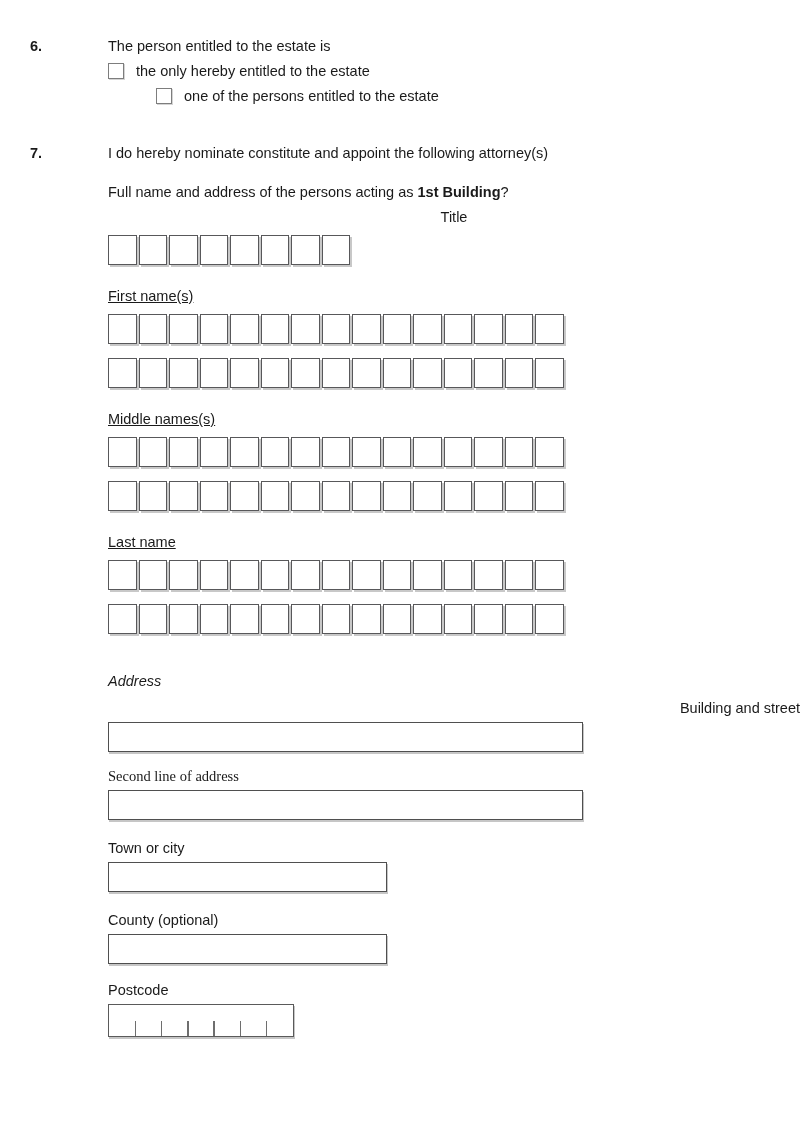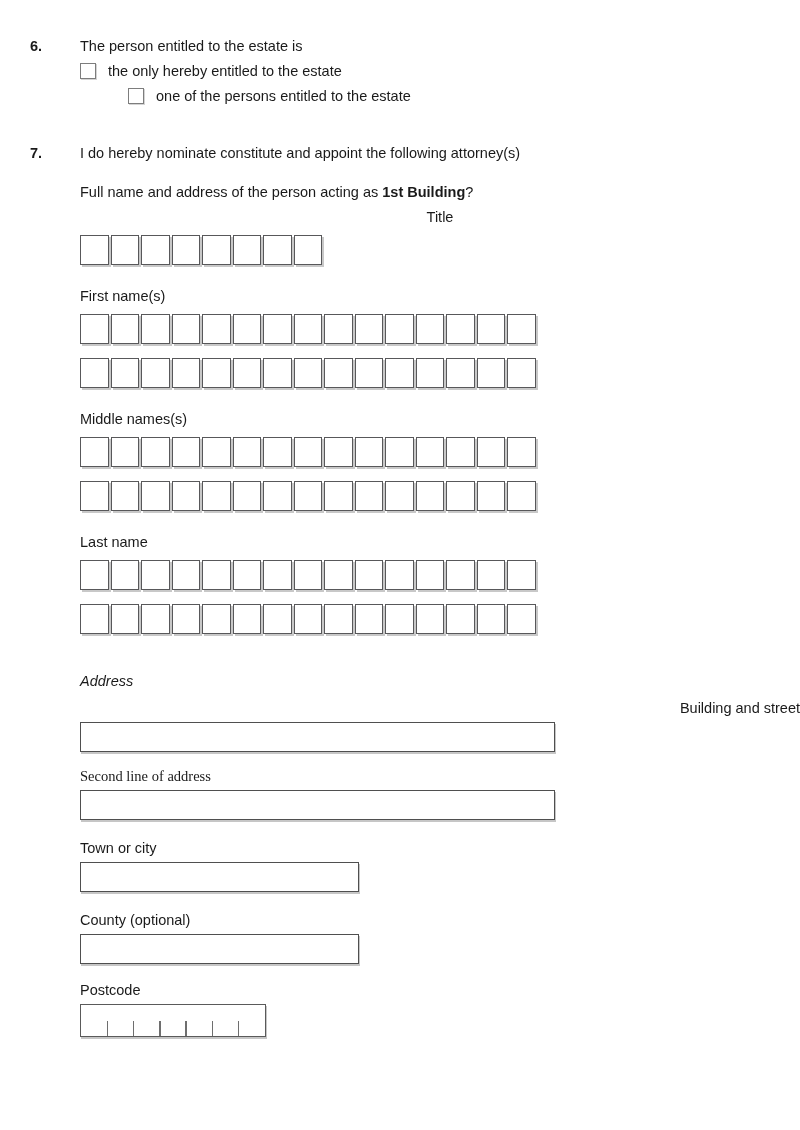--- a/index.html
+++ b/index.html
@@ -23,21 +23,21 @@
   .b { font-weight: 700; }
 
   .section { display: flex; }
   .section-num {
     width: 80px;
     padding-left: 30px;
     box-sizing: border-box;
     font-weight: 700;
     flex-shrink: 0;
   }
-  .section-content { flex: 1; }
+  .section-content { flex: 1; margin-left: 28px; }
 
   .sec6 { margin-bottom: 39px; }
 
   .opt-row {
     display: flex;
     align-items: flex-start;
     margin-top: 7px;
   }
   input[type="checkbox"] {
     appearance: none;
@@ -48,21 +48,21 @@
     background: #ffffff;
     margin: 1px 12px 0 0;
     box-shadow: 1px 1px 0 #d4d4d4;
     flex-shrink: 0;
   }
   .or-sep { font-weight: 700; margin-top: 8px; }
   .opt-row.second { margin-top: 7px; padding-left: 48px; }
 
   .prompt { margin-top: 21px; }
   .field-label { margin-top: 7px; text-align: center; }
-  .group-label { margin-top: 20px; }
+  .group-label { margin-top: 20px; text-decoration: underline; }
 
   .char-row {
     display: flex;
     margin-top: 9px;
     height: 32px;
   }
   .char-row.row2 { margin-top: 12px; }
   .cell {
     box-sizing: border-box;
     width: 28.5px;
@@ -136,21 +136,21 @@
         <span>one of the persons entitled to the estate</span>
       </div>
     </div>
   </div>
 
   <div class="section">
     <div class="section-num">7.</div>
     <div class="section-content">
       <p>I do hereby nominate constitute and appoint the following attorney(s)</p>
 
-      <p class="prompt"><span>Full name and address of the person acting as </span><span class="b">1st Building</span><span>?</span></p>
+      <p class="prompt"><span>Full name and address of the persons acting as </span><span class="b">1st Building</span><span>?</span></p>
 
       <p class="field-label">Title</p>
       <div class="char-row">
           <span class="cell"></span>
           <span class="cell"></span>
           <span class="cell"></span>
           <span class="cell"></span>
           <span class="cell"></span>
           <span class="cell"></span>
           <span class="cell"></span>

